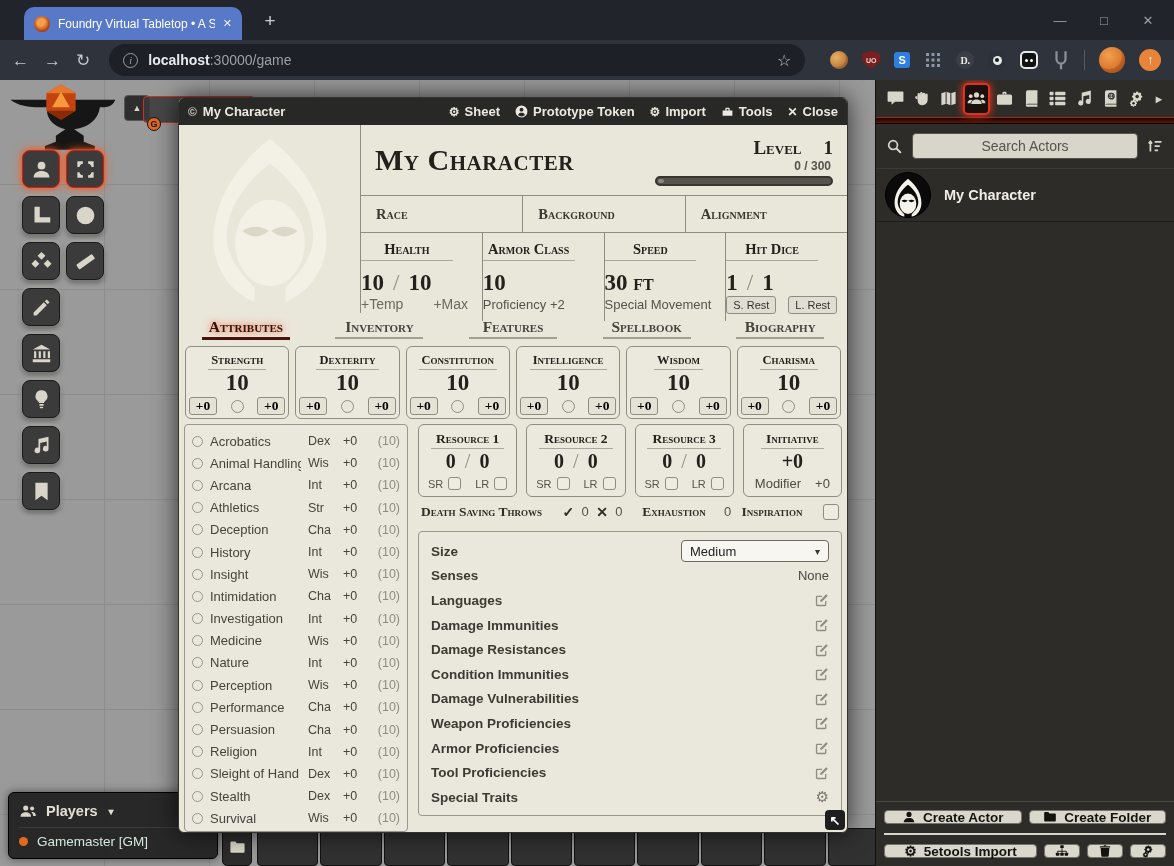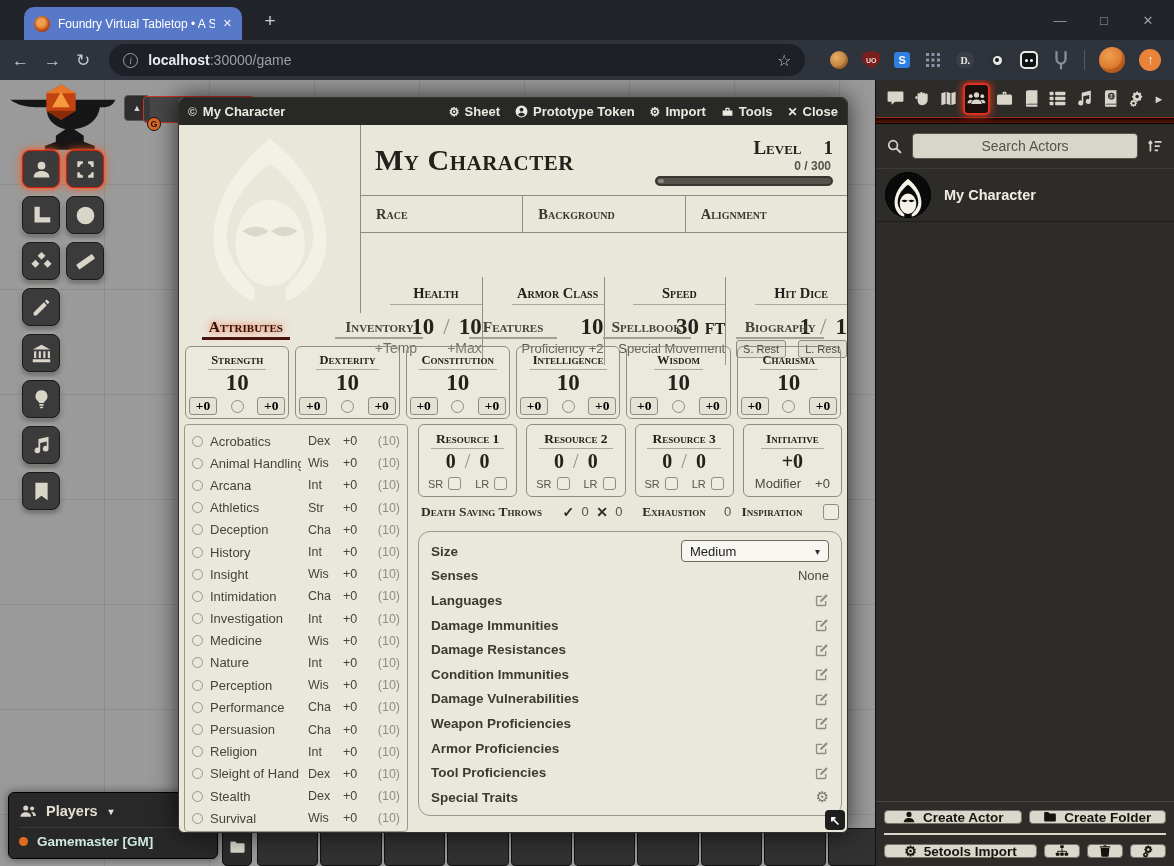--- a/index.html
+++ b/index.html
@@ -75,21 +75,21 @@
   .ctrl.active { border-color:#d21f12; box-shadow:0 0 10px #ff5a1f, 0 0 3px #ff5a1f; }
 
   
   .players { position:absolute; left:8px; top:712px; width:210px; background:rgba(28,28,28,.9);
              border:1px solid #000; border-radius:6px; padding:5px 10px 7px; z-index:3; box-shadow:0 0 8px rgba(0,0,0,.5); }
   .pl-head { display:flex; align-items:center; gap:9px; color:#e2dfd4; font-weight:700; font-size:14.5px; height:26px; }
   .pl-head svg { width:18px; height:18px; fill:#d9d6c9; }
   .pl-caret { font-size:10px; margin-left:2px; }
   .pl-row { display:flex; align-items:center; gap:9px; height:24px; border-top:1px solid #3a3a3a; margin-top:3px; padding-top:3px; }
   .pl-dot { width:9px; height:9px; border-radius:50%; background:#e06a1f; flex:none; }
-  .pl-name { color:#cfe9dd; font-weight:700; font-size:13.5px; }
+  .pl-name { color:#cfe9dd; font-weight:400; font-size:13.5px; }
 
   
   .hb-folder { position:absolute; left:222px; top:748px; width:30px; height:38px; background:#2c2c2c;
                border:1px solid #111; border-radius:5px; display:flex; align-items:center; justify-content:center; z-index:2; }
   .hb-folder svg { width:17px; height:17px; fill:#d9d6c9; }
   .hotbar { position:absolute; left:257px; top:748px; width:822px; height:38px; display:flex; gap:2px; z-index:2; }
   .hb-slot { flex:1; background:rgba(40,40,40,.92); border:1px solid #121212; border-radius:4px; }
   .hb-chev { position:absolute; left:1082px; top:748px; width:25px; height:38px; background:#2c2c2c; border:1px solid #111;
              border-radius:5px; color:#d9d6c9; font-size:10px; display:flex; align-items:center; justify-content:center; z-index:2; }
 
@@ -118,21 +118,21 @@
   .xp-line { font-size:12px; color:#55534b; font-weight:700; margin:0 2px 3px 0; }
   .xpbar { width:178px; height:10px; background:#55534d; border:2px solid #38362f; border-radius:6px; position:relative; }
   .xp-nub { position:absolute; left:1px; top:1px; bottom:1px; width:6px; background:#8a887e; border-radius:3px; }
 
   .detailrow { height:37px; flex:none; display:flex; border-bottom:1px solid #8f8d82; }
   .detail { flex:1; display:flex; align-items:center; padding:0 15px; border-right:1px solid #8f8d82; }
   .detail:last-child { border-right:none; }
   .detail .disp { font-size:14.5px; color:#3a392f; }
 
   .statsrow { flex:1; display:flex; }
-  .stat { flex:1; border-right:1px solid #8f8d82; display:flex; flex-direction:column; align-items:flex-end; padding-top:8px;margin-top:44px; }
+  .stat { flex:1; border-right:1px solid #8f8d82; display:flex; flex-direction:column; align-items:flex-start; padding-top:8px; }
   .stat:last-child { border-right:none; }
   .stat-label { font-size:14.5px; border-bottom:1px solid #aaa79b; padding:0 4px 2px; width:76%; text-align:center; }
   .stat-val { font-size:23px; margin-top:9px; display:flex; gap:9px; align-items:baseline; }
   .sep { color:#8f8d82; font-weight:400; }
   .stat-foot { margin-top:auto; margin-bottom:9px; font-size:14px; color:#6b695f; display:flex; gap:30px; }
   .stat-foot.one { font-size:13px; color:#55534b; gap:0; }
   .rest-btns { margin-top:auto; margin-bottom:7px; display:flex; gap:12px; }
   .rbtn { font-size:11px; border:1px solid #8f8d82; background:#e0ddd2; border-radius:3px; padding:2px 6px; color:#33322c; }
 
   .tabsrow { height:33px; flex:none; display:flex; justify-content:space-around; align-items:flex-start; padding-top:5px; }
@@ -171,21 +171,21 @@
               font-size:11px; color:#55534b; align-items:center; }
   .res-foot .pair { display:flex; align-items:center; gap:5px; }
   .cb { width:13px; height:13px; border:1px solid #8f8d82; border-radius:3px; background:#eeebe0; display:inline-block; }
   .init-foot { font-size:13px; color:#4b4a42; margin-top:3px; display:flex; justify-content:center; gap:14px; }
 
   .countrow { height:27px; flex:none; display:flex; align-items:center; padding:0 3px; font-size:13px; color:#55534b; margin-top:1px; }
   .c-label { font-size:13.5px; color:#2e2d26; }
   .chk { font-weight:700; font-size:14px; color:#2e2d26; }
   .insp-box { width:16px; height:16px; border:1px solid #8f8d82; border-radius:3px; background:#eeebe0; }
 
-  .traits { border:1px solid #9a978b; border-radius:12px; margin-top:6px; padding:7px 12px 5px; background:rgba(255,255,255,.06); }
+  .traits { border:1px solid #9a978b; border-radius:4px; margin-top:6px; padding:7px 12px 5px; background:rgba(255,255,255,.06); }
   .trow { height:24.6px; display:flex; align-items:center; justify-content:space-between; }
   .t-label { font-weight:700; font-size:13.5px; color:#3c3b33; }
   .t-val { font-size:13px; color:#4b4a42; }
   .sizesel { width:148px; height:22px; background:#f8f6f0; border:1px solid #6b6960; border-radius:4px; display:flex;
              align-items:center; padding:0 8px; font-size:13px; color:#222; }
   .sizesel .car { margin-left:auto; font-size:10px; color:#333; }
   .editico { width:14px; height:14px; fill:#8f8d82; }
   .t-gear { color:#7a7870; font-size:15px; }
 
   .resize { position:absolute; right:2px; bottom:2px; width:20px; height:20px; background:#1e1e1e; border-radius:4px;

